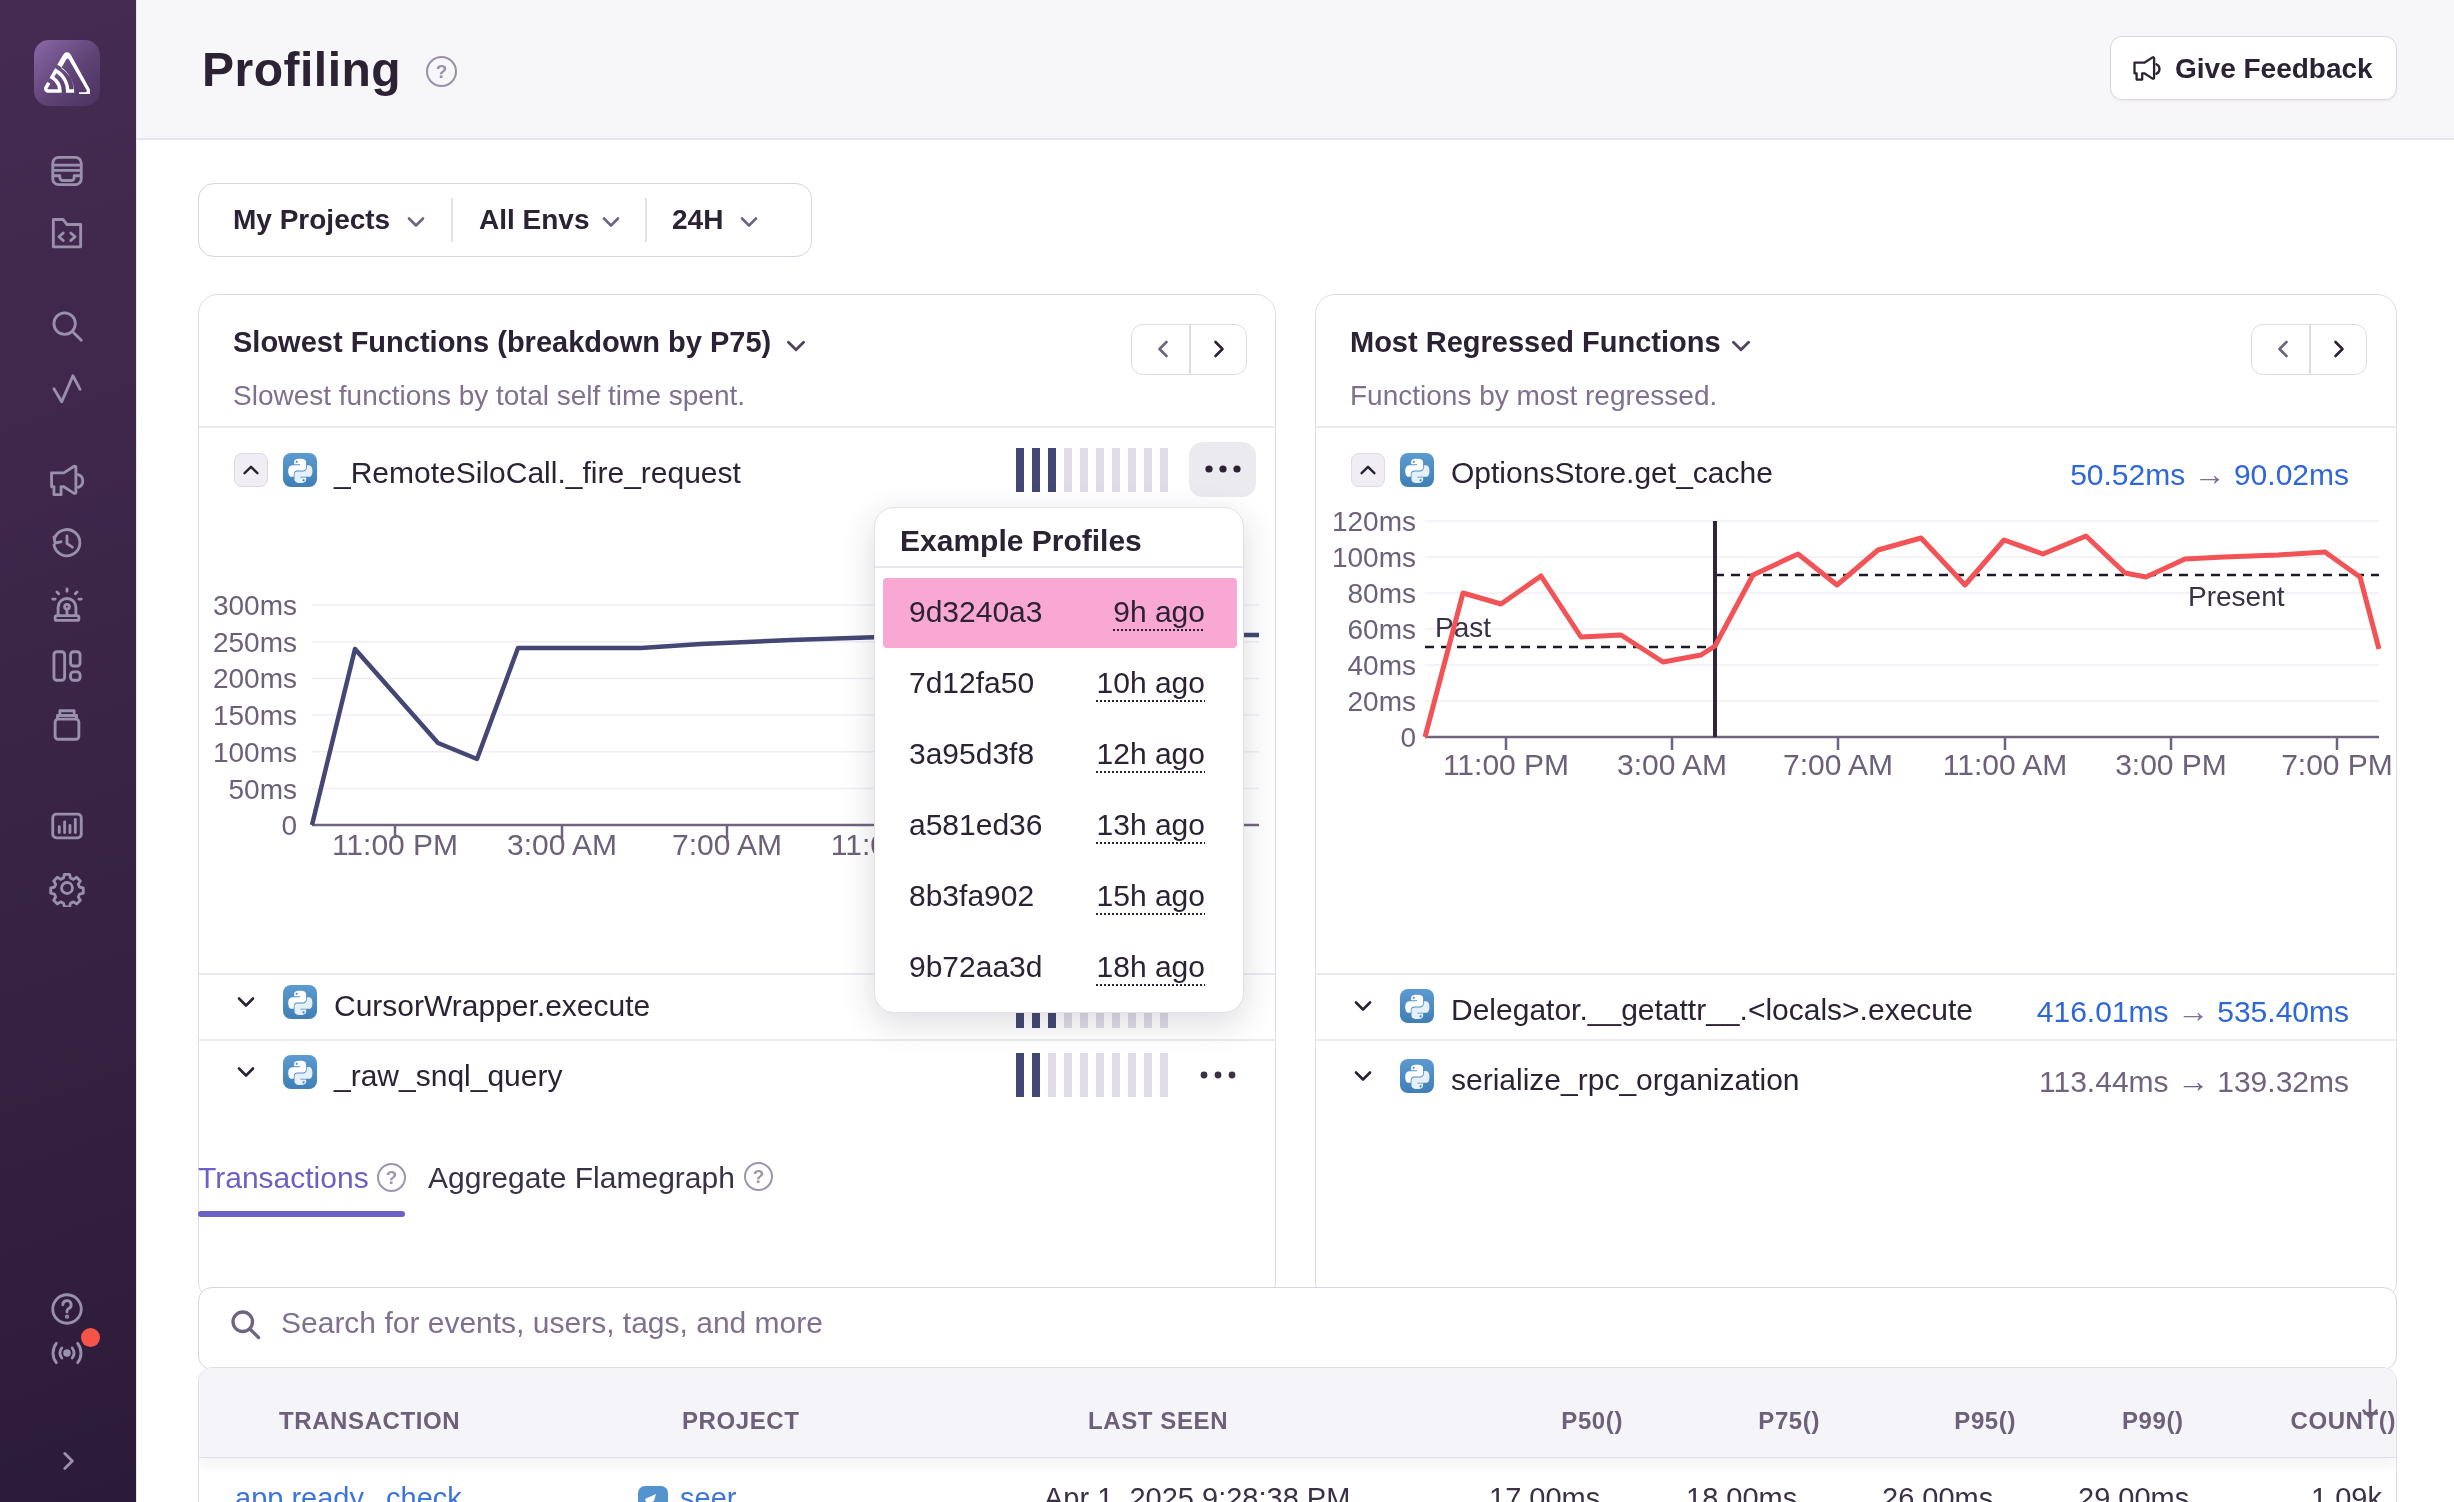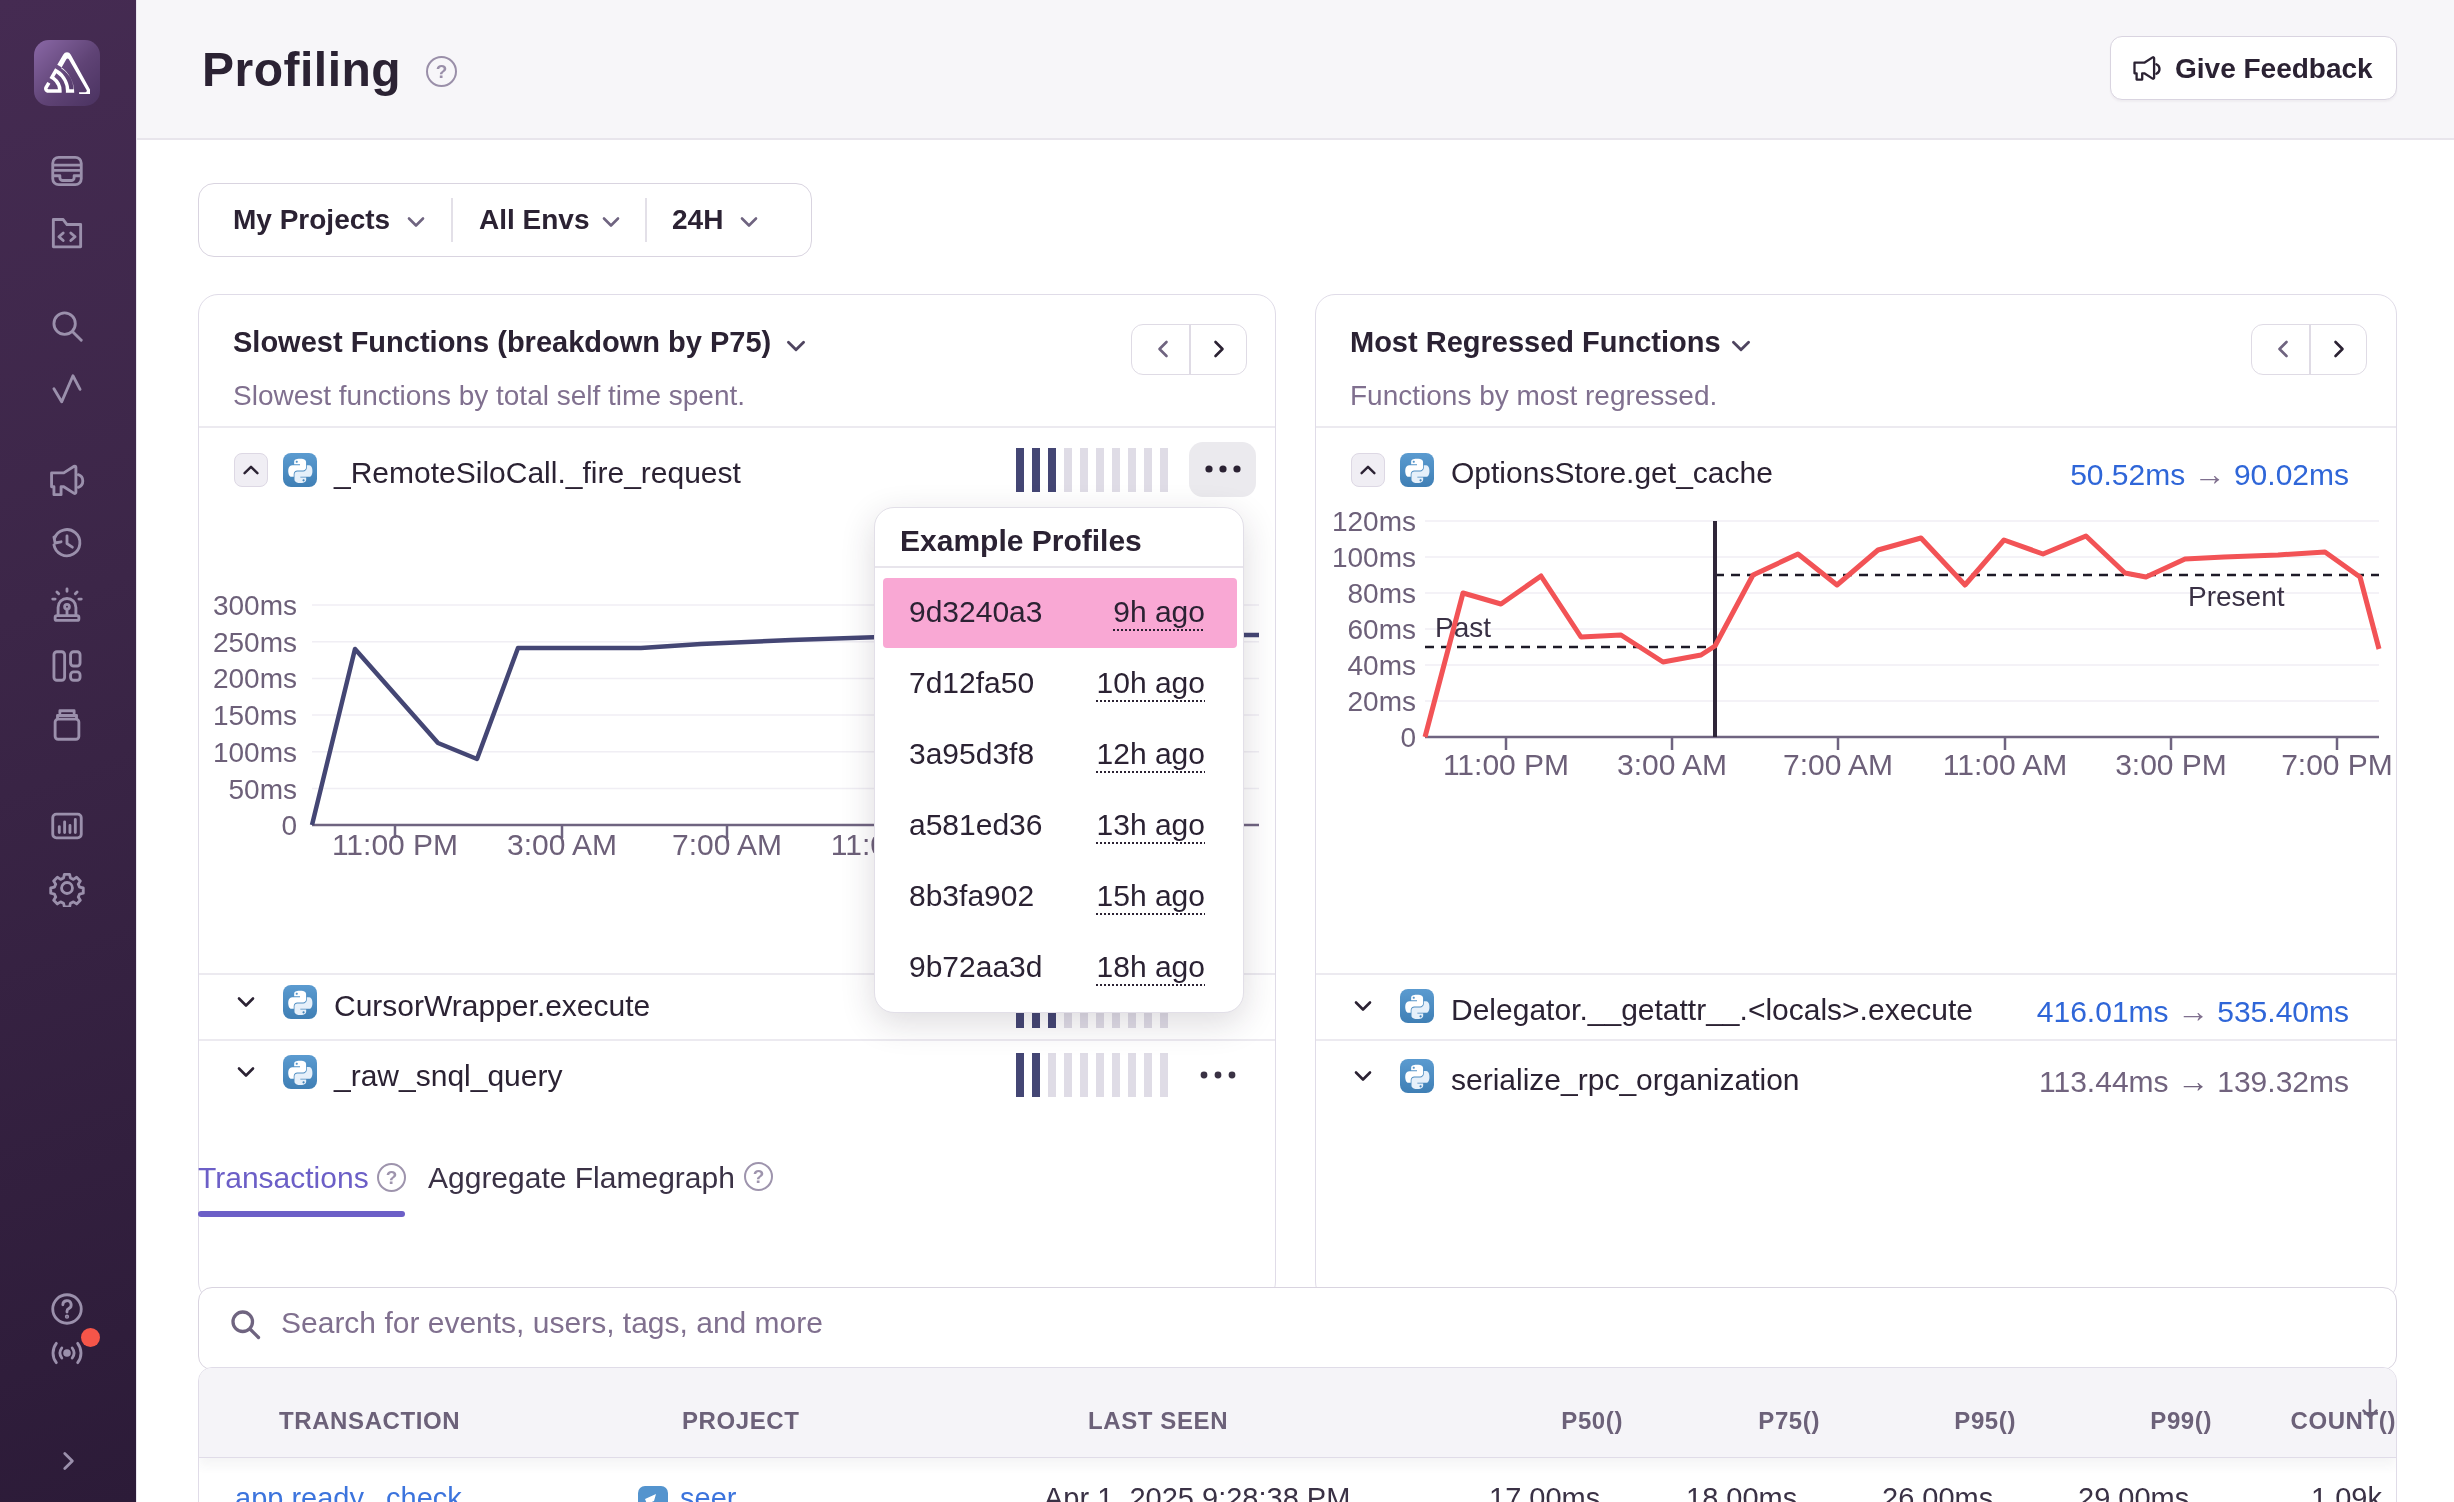--- a/index.html
+++ b/index.html
@@ -476,21 +476,21 @@
 </div>
 
 <div id="table">
   <div id="thead">
     <div style="left:36px">TRANSACTION</div>
     <div style="left:439px">PROJECT</div>
     <div style="left:845px">LAST SEEN</div>
     <div style="left:1290px;width:90px;text-align:right">P50()</div>
     <div style="left:1487px;width:90px;text-align:right">P75()</div>
     <div style="left:1683px;width:90px;text-align:right">P95()</div>
-    <div style="left:1879px;width:90px;text-align:right">P99()</div>
+    <div style="left:1879px;width:90px;text-align:left">P99()</div>
     <div style="left:2028px;width:125px;text-align:right">COUNT()</div>
     <svg class="abs" style="left:2158px;top:28px" width="26" height="26" viewBox="0 0 24 24" fill="none" stroke="#6c6179" stroke-width="2.4" stroke-linecap="round" stroke-linejoin="round">
         <path d="M12 4v15M6 13.5 12 19.5 18 13.5"></path>
       </svg>
   </div>
   <div class="tr">
     <div style="left:36px;color:#3c74dd;text-decoration:underline dotted;text-decoration-thickness:2px;text-underline-offset:6px">app.ready...check</div>
     <div style="left:439px;top:28px;width:30px;height:30px;border-radius:7px;background:#5494ce"></div>
     <svg class="abs" style="left:443px;top:32px" width="22" height="22" viewBox="0 0 22 22">
         <path fill="#fff" d="M3 9 L14 4 L12 11 L5 14 Z M5 15.5 L11.5 13 L10.5 17.5 Z"></path>

